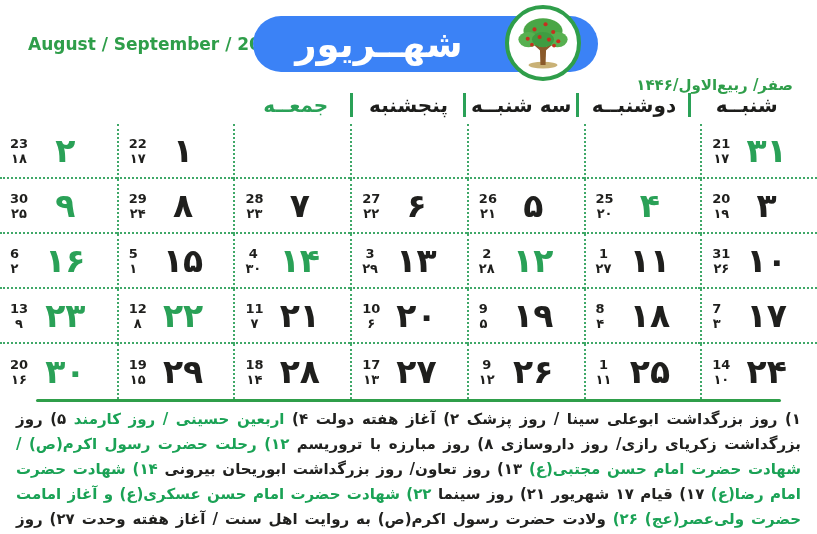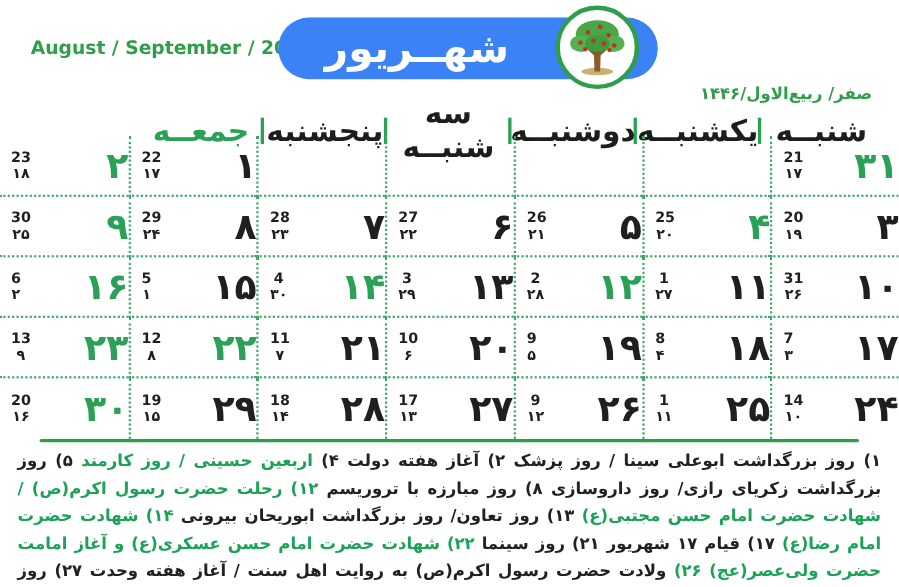--- a/index.html
+++ b/index.html
@@ -25,32 +25,32 @@
   }
   .tree-circle svg{width:100%;height:100%;display:block;}
   .hijri-months{
     position:absolute;right:24px;top:36px;font-size:15px;font-weight:bold;color:#2f9e4a;direction:rtl;margin-top:40px;
   }
   
   .weekday-row{
     position:absolute;top:88px;left:14px;right:14px;height:34px;
     display:grid;grid-template-columns:repeat(7,1fr);direction:rtl;align-items:center;
   }
-  .wd{position:relative;text-align:center;font-size:27px;font-weight:bold;color:#1d1d1b;}
+  .wd{position:relative;text-align:center;font-size:20px;font-weight:bold;color:#1d1d1b;}
   .wd.green span{color:#2aa157;}
   .wd:not(:last-child)::after{
     content:"";position:absolute;left:-2px;top:50%;transform:translateY(-50%);
     width:3px;height:24px;background:#2aa157;
   }
   
   .calendar-grid{
     position:absolute;top:124px;left:0;right:0;
     display:grid;grid-template-columns:repeat(7,1fr);grid-auto-rows:55px;direction:rtl;
   }
-  .cell{position:relative;display:flex;align-items:center;}
+  .cell{position:relative;display:flex;align-items:center;justify-content:center;}
   .cell.vb{border-left:2px dotted #3fa868;}
   .cell.hb{border-bottom:2px dotted #3fa868;}
   .mini{
     position:absolute;left:10px;top:50%;transform:translateY(-50%);
     text-align:center;font-size:13px;font-weight:bold;line-height:15px;color:#1f1f1d;
   }
   .mini .hijri{direction:rtl;}
   .big{font-size:33px;font-weight:bold;color:#1f1f1d;direction:rtl;padding-left:14px;}
   .big.green{color:#2aa157;}
   
@@ -90,21 +90,20 @@
     <circle cx="58" cy="38" r="2.4" fill="#c62f1f"></circle>
     <circle cx="27" cy="42" r="2.2" fill="#c62f1f"></circle>
     <circle cx="53" cy="43" r="2.2" fill="#c62f1f"></circle>
   </svg>
 </div>
 
 <div class="hijri-months">صفر/ ربیع‌الاول/۱۴۴۶</div>
 
 <div class="weekday-row">
     <div class="wd"><span>شنبــه</span></div>
-    <div class="wd"><span>یکشنبــه</span></div>
     <div class="wd"><span>دوشنبــه</span></div>
     <div class="wd"><span>سه شنبــه</span></div>
     <div class="wd"><span>پنجشنبه</span></div>
     <div class="wd green"><span>جمعــه</span></div>
   </div>
 
 <div class="calendar-grid">
     <div class="cell hb vb">
       <div class="mini">
         <div class="greg">21</div>

